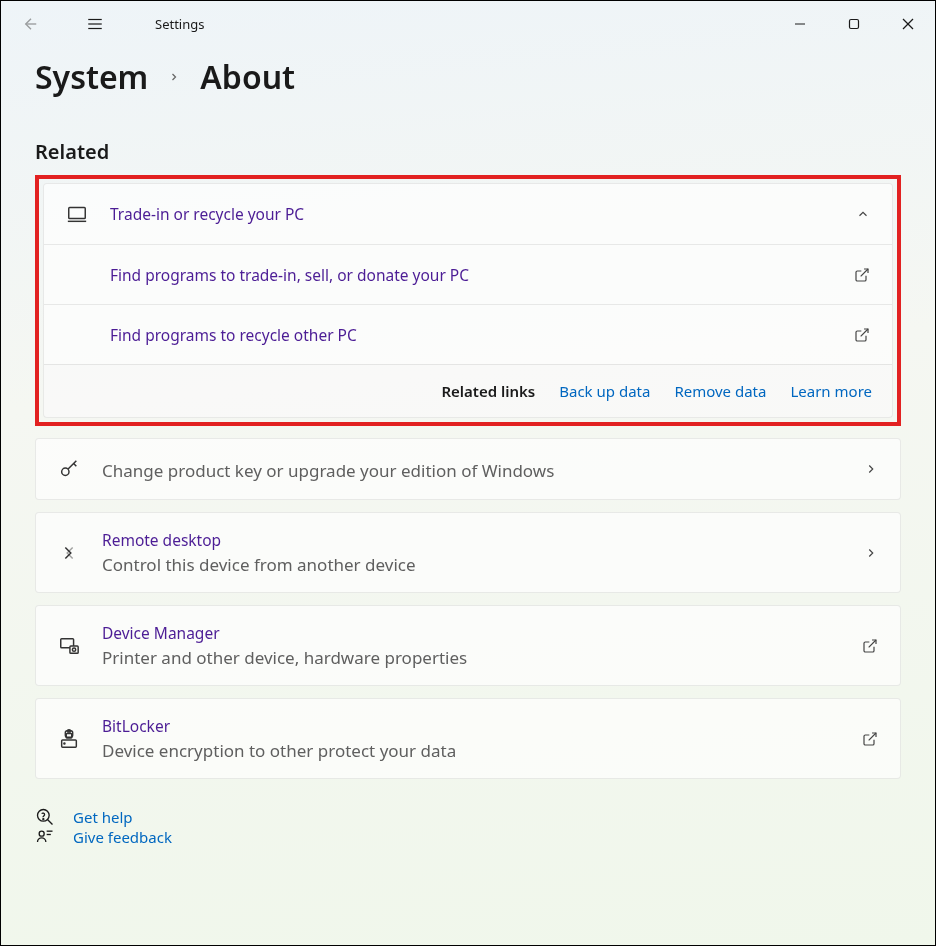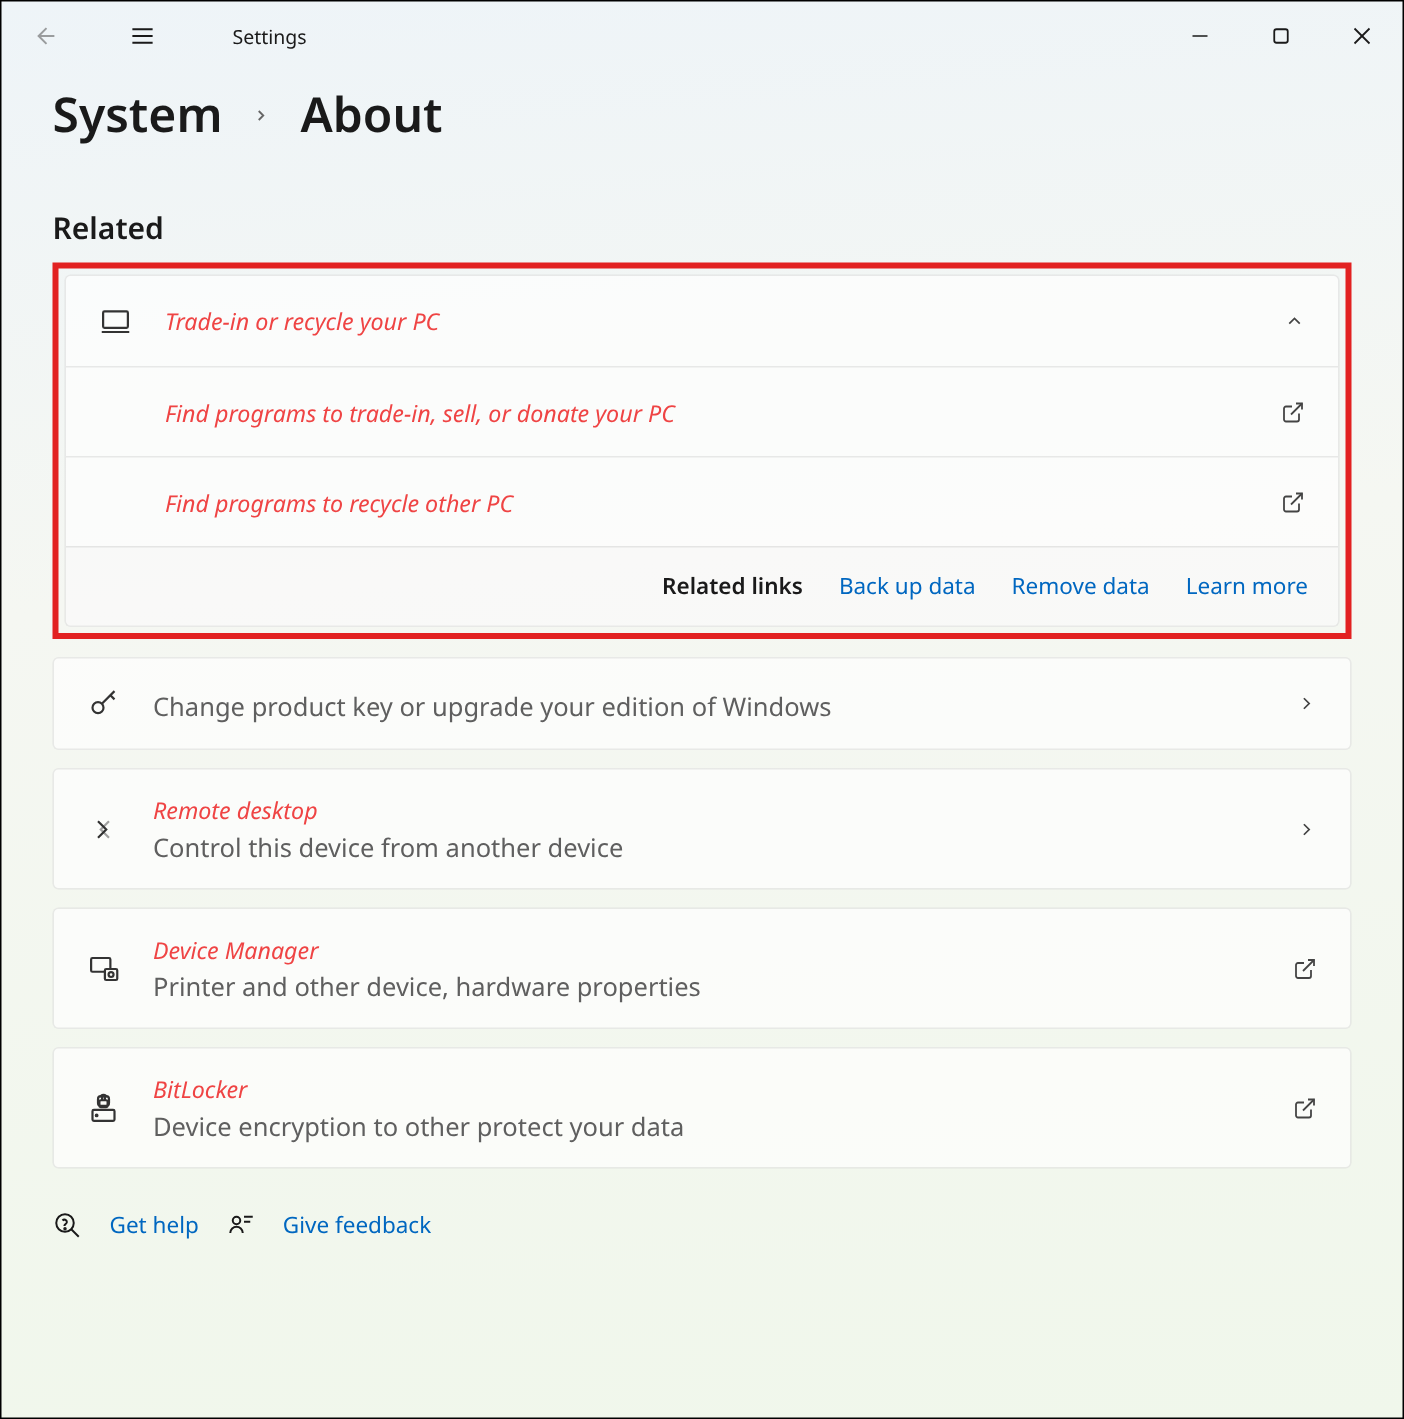--- a/index.html
+++ b/index.html
@@ -97,22 +97,21 @@
     }
     .row-indent {
       width: 44px;
       flex-shrink: 0;
     }
     .row-main {
       flex: 1;
     }
     .row-title {
       font-size: 15.5px;
-      color: #ef4444;
-      font-style: italic;
+      color: #4c1d95;
     }
     .row-sub {
       font-size: 17px;
       color: #5f5f5f;
       margin-top: 2px;
     }
     .row-trailing {
       color: #444;
       display: flex;
       align-items: center;
@@ -137,22 +136,21 @@
     }
     .standalone-card {
       background: rgba(255,255,255,0.65);
       border: 1px solid rgba(0,0,0,0.08);
       border-radius: 4px;
       margin-bottom: 12px;
     }
     .help-links {
       margin-top: 28px;
       display: flex;
-      flex-direction: row;
-      gap: 18px;
+      flex-direction: column;
     }
     .help-link {
       display: flex;
       align-items: center;
       gap: 18px;
       color: #0067c0;
       font-size: 15px;
       cursor: pointer;
     }
     .help-link .icon {

